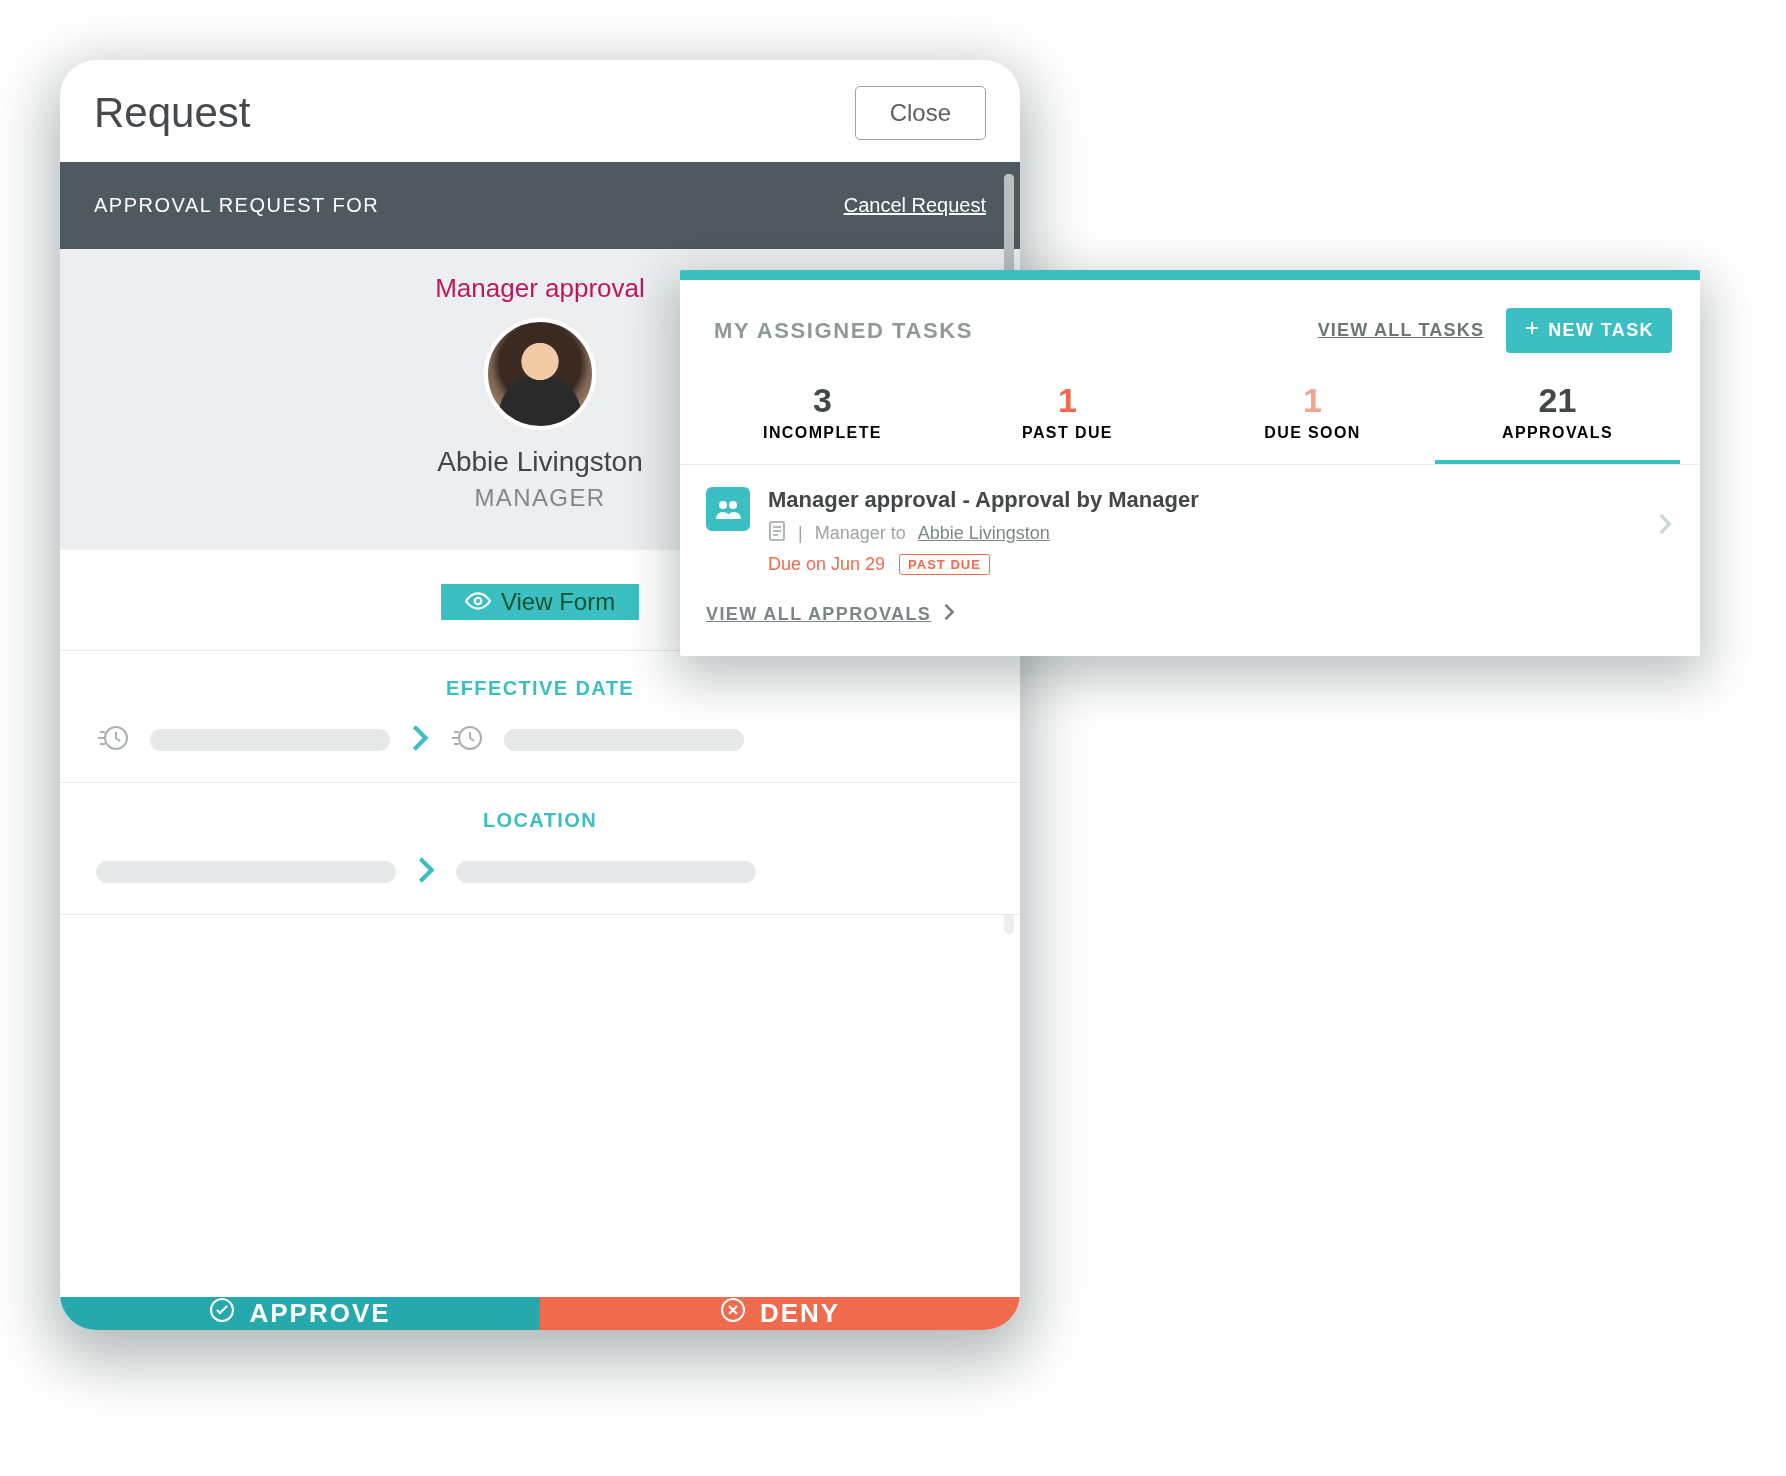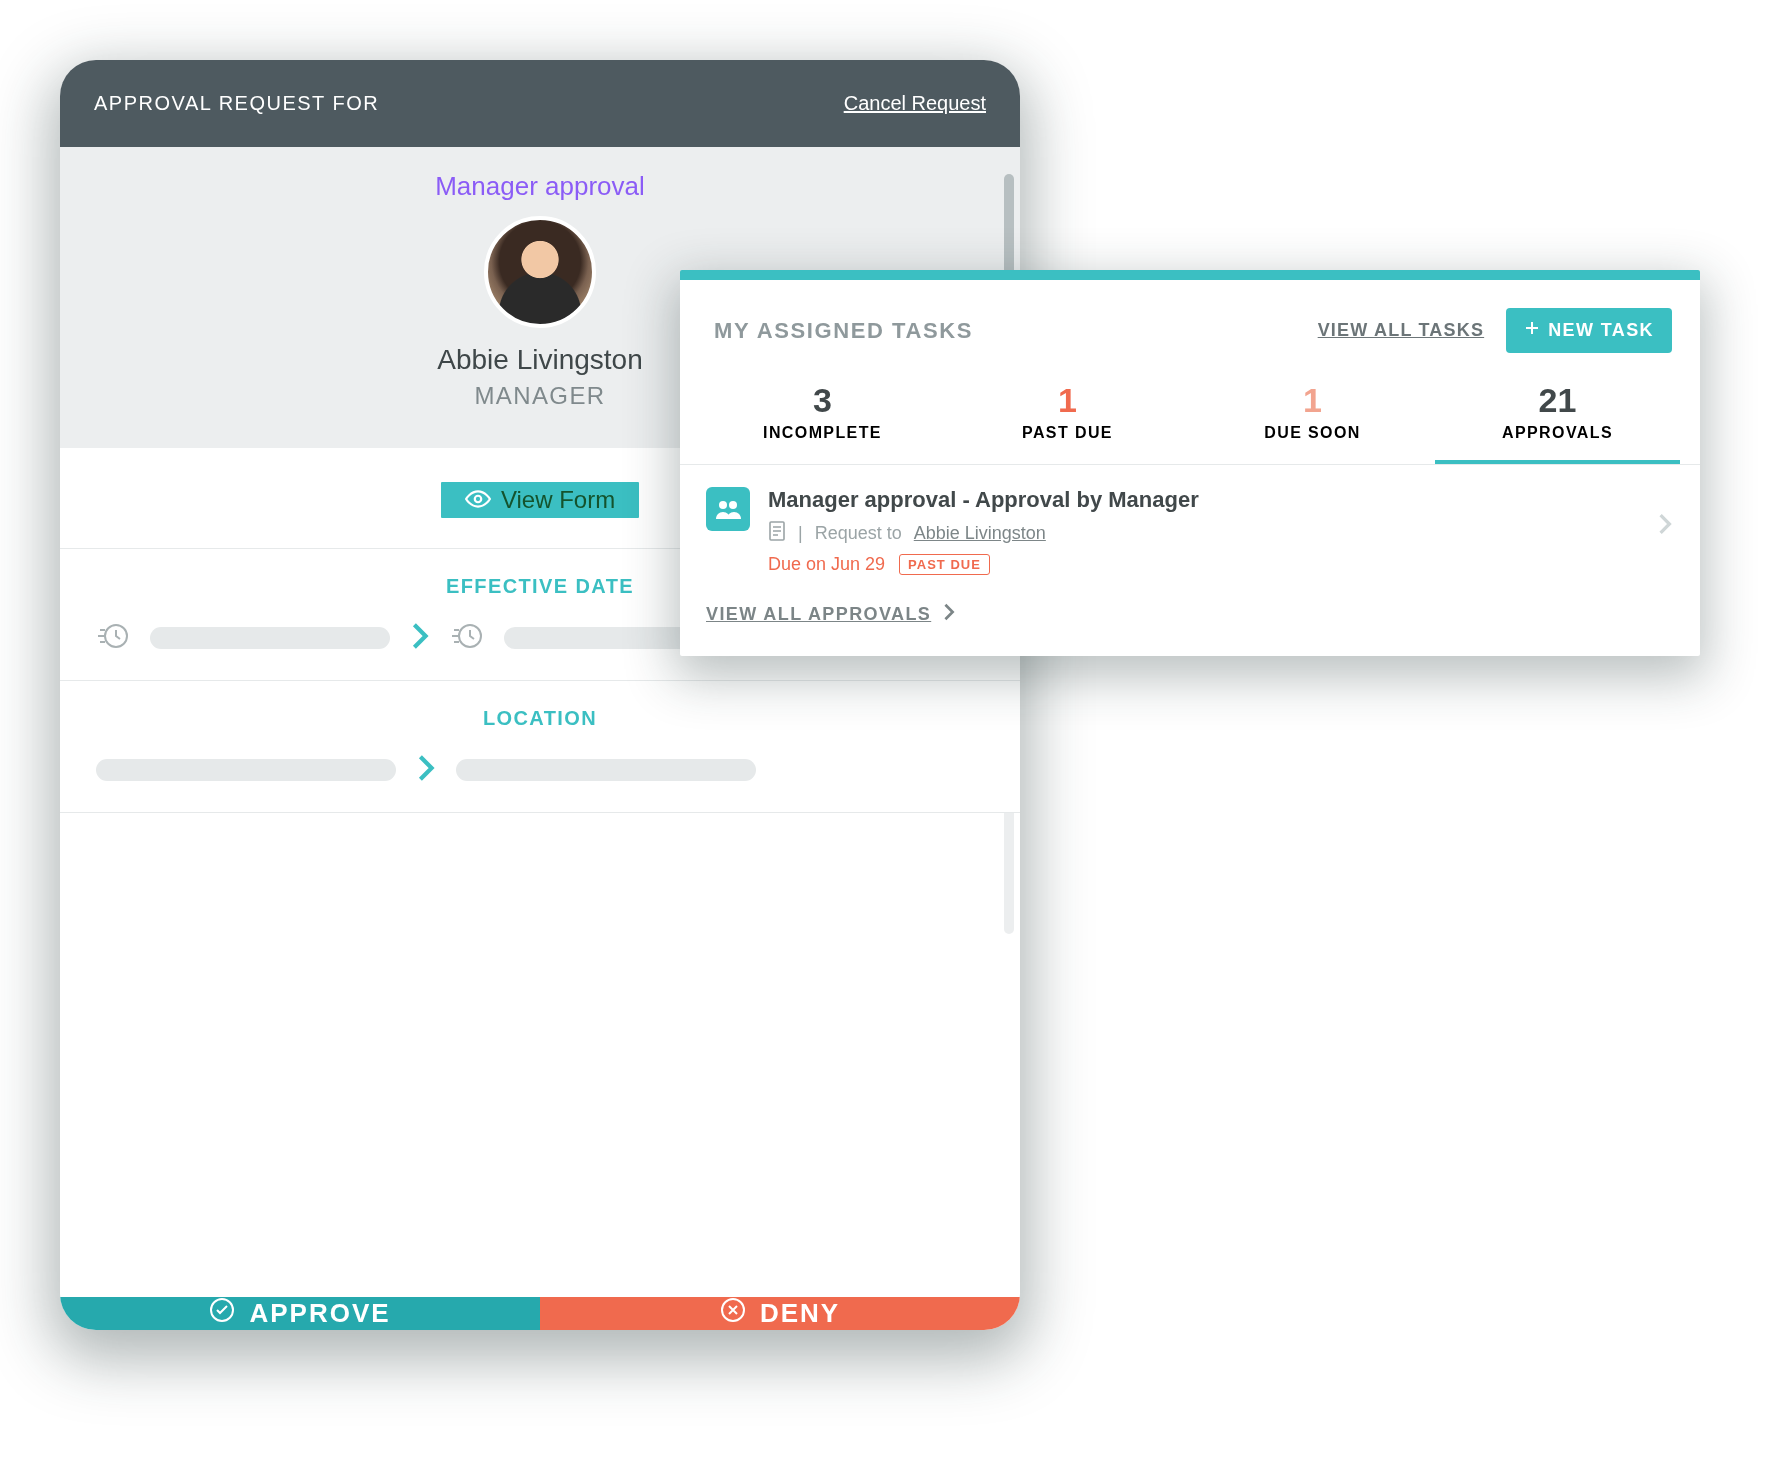--- a/index.html
+++ b/index.html
@@ -68,21 +68,21 @@
     letter-spacing: 0;
   }
 
   .profile-block {
     background: #eceeef;
     text-align: center;
     padding: 24px 0 38px 0;
   }
   .profile-block .role-title {
     font-size: 26px;
-    color: #8b5cf6;
+    color: #be185d;
     margin-bottom: 14px;
   }
   .avatar {
     width: 112px;
     height: 112px;
     border-radius: 50%;
     margin: 0 auto 16px auto;
     border: 4px solid #fff;
     background:
       radial-gradient(circle at 50% 38%, #f2c8a5 0 22%, transparent 23%),
@@ -296,20 +296,24 @@
     display:flex; align-items:center; gap:12px;
   }
 </style>
 </head>
 <body>
 
 <div class="stage">
 
   <div class="modal">
 
+    <div class="modal-header">
+      <div class="modal-title">Request</div>
+      <button class="close-btn">Close</button>
+    </div>
 
     <div class="subheader">
       <div>APPROVAL REQUEST FOR</div>
       <a class="cancel-request">Cancel Request</a>
     </div>
 
     <div class="scroll-indicator">
       <div class="scroll-thumb"></div>
     </div>
 
@@ -446,21 +450,21 @@
       <div class="task-body">
         <div class="task-title">Manager approval - Approval by Manager</div>
         <div class="task-meta">
           <span>
             <svg class="doc-icon" viewBox="0 0 18 20" fill="none" stroke="#9ba4a6" stroke-width="1.6">
               <rect x="2" y="1" width="14" height="18" rx="1"></rect>
                 <path d="M5 6h8M5 10h8M5 14h5"></path>
             </svg>
           </span>
           <span>|</span>
-          <span>Request to</span>
+          <span>Manager to</span>
           <a class="related-name">Abbie Livingston</a>
         </div>
         <div class="task-due">
           <span>Due on Jun 29</span>
           <span class="pastdue-badge">PAST DUE</span>
         </div>
       </div>
       <span>
         <svg class="task-chev" viewBox="0 0 12 20" fill="none" stroke="#cfd6d7" stroke-width="3">
             <path d="M2 2l8 8-8 8"></path>

